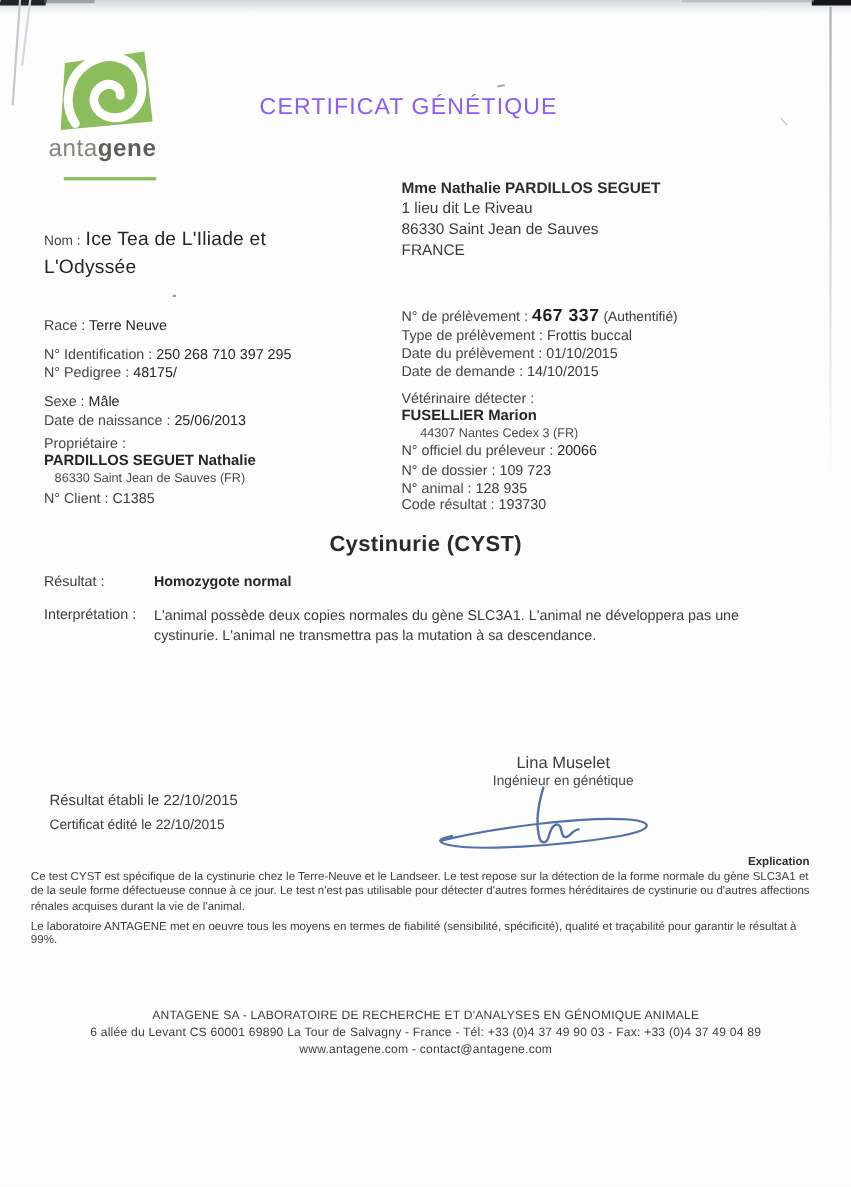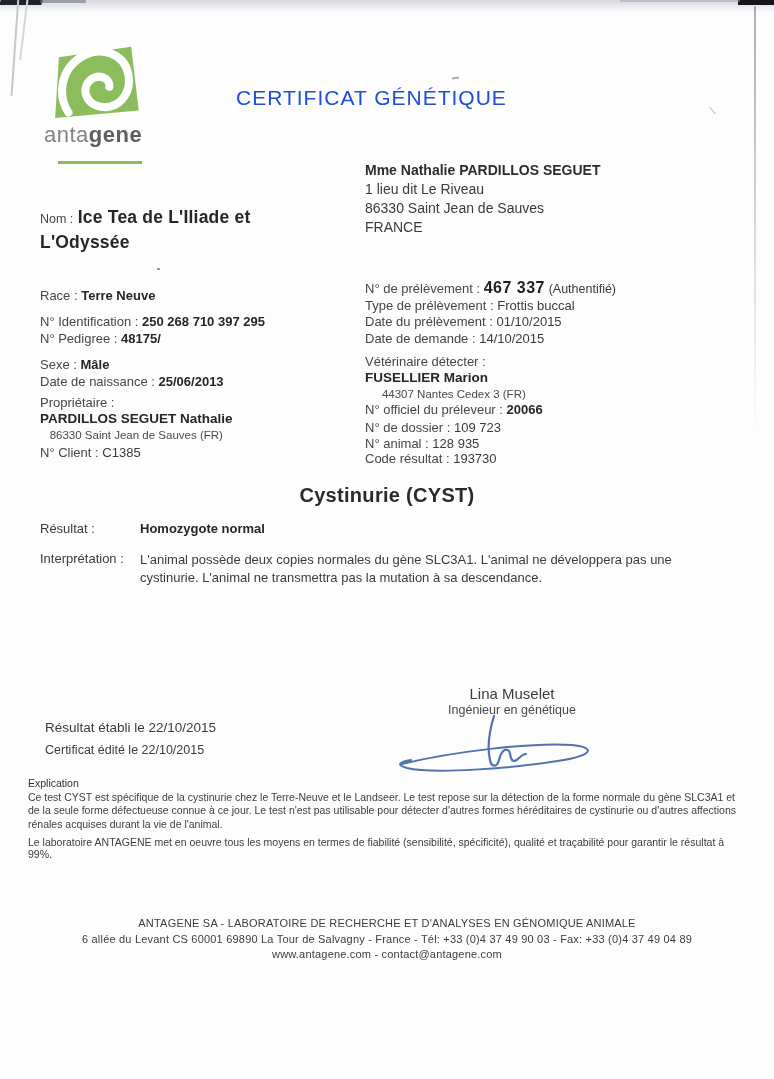--- a/index.html
+++ b/index.html
@@ -25,28 +25,28 @@
 
   
   .logo { position:absolute; left:42px; top:44px; width:130px; }
   .logo-mark { display:block; margin-left:8px; }
   .brand { font-size:22px; letter-spacing:.5px; color:#84847f; margin:2px 0 0 2px; }
   .brand .heavy { font-weight:700; color:#5e5e5a; }
   .brand-rule { width:84px; height:3px; background:#8cbd5d; margin:13px 0 0 16px; }
 
   
   .doc-title { position:absolute; left:236px; top:86px; font-size:21px;
-    letter-spacing:1px; color:#1d4ed8; }
+    letter-spacing:1px; color:#8b5cf6; }
 
   .recipient { position:absolute; left:365px; top:161px; font-size:14px; line-height:19px; color:#3a3a3a; }
   .recipient .name { font-weight:700; color:#2d2d2d; }
 
   
   .lbl { color:#464646; }
-  .val { font-weight:700; color:#262626;text-align:right; }
+  .val { font-weight:400; color:#262626;text-align:right; }
   .row13 { font-size:13px; line-height:17px; }
   .small { font-size:11.5px; color:#4a4a4a;text-align:center; }
 
   .nom-block { position:absolute; left:40px; top:206px; width:258px; line-height:23px; }
   .nom-block .lbl { font-size:12.5px; }
   .nom-block .val { font-size:17.5px; letter-spacing:.2px; }
 
   .race-block  { position:absolute; left:40px; top:287px; }
   .ident-block { position:absolute; left:40px; top:313px; }
   .sexe-block  { position:absolute; left:40px; top:356px; }
@@ -72,21 +72,21 @@
   .signer { position:absolute; left:402px; top:685px; width:220px; text-align:center; }
   .signer .sname { font-size:15px; color:#3c3c3c;text-align:center; }
   .signer .srole { font-size:12.5px; color:#474747; margin-top:1px; }
   .signature-svg { position:absolute; left:396px; top:714px; }
 
   .date-etabli { position:absolute; left:45px; top:720px; font-size:13.5px; }
   .date-edite  { position:absolute; left:45px; top:743px; font-size:12.5px; }
 
   
   .explication { position:absolute; left:28px; top:777px; width:708px; font-size:10.5px; line-height:13.5px; color:#3e3e3e; }
-  .explication .head { font-weight:400; color:#2e2e2e; }
+  .explication .head { font-weight:700; color:#2e2e2e;text-align:right; }
   .garantie { position:absolute; left:28px; top:836px; width:708px; font-size:10.5px; color:#3e3e3e; }
 
   .footer { position:absolute; left:0; width:774px; top:916px; text-align:center;
     font-size:11px; line-height:15.5px; color:#3d3d3d; letter-spacing:.2px; }
 </style>
 </head>
 <body>
 
 <div class="page">
 

